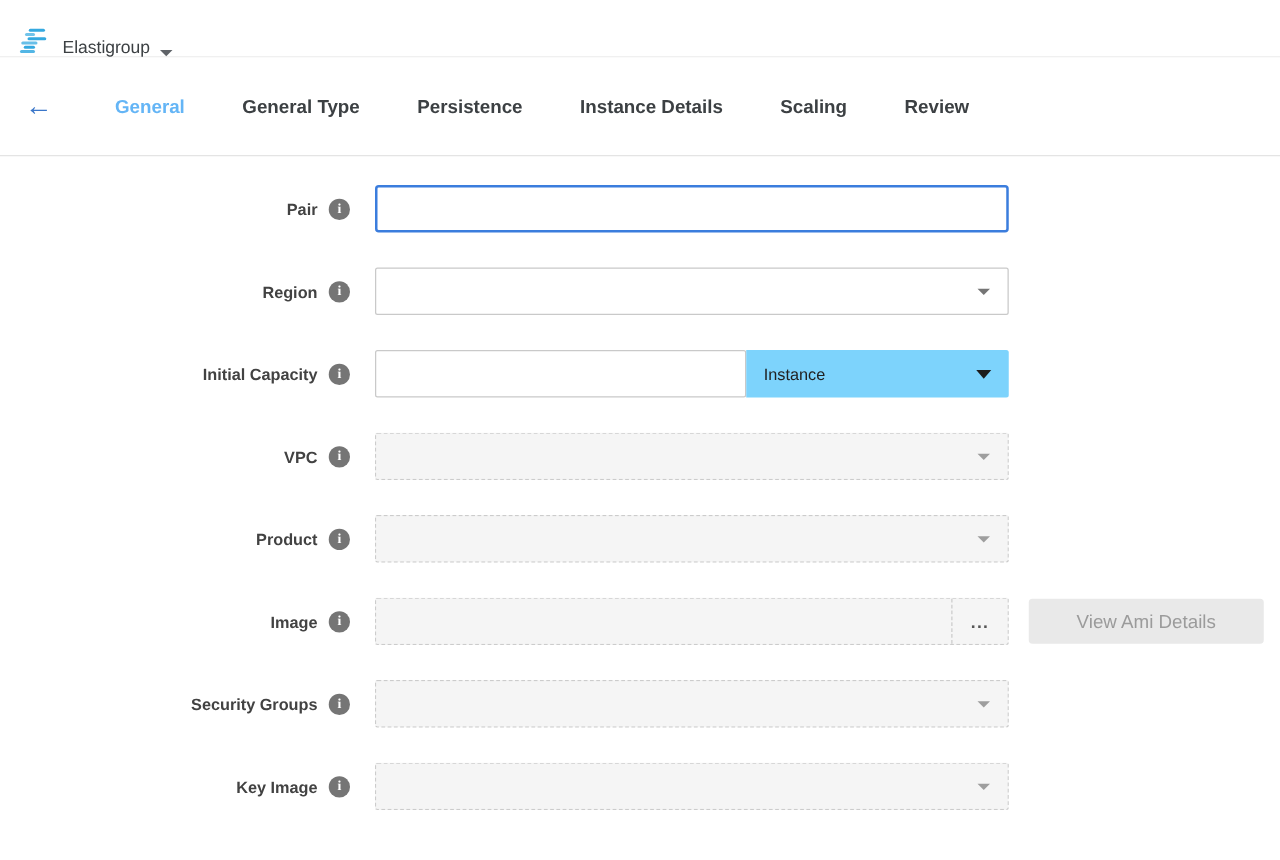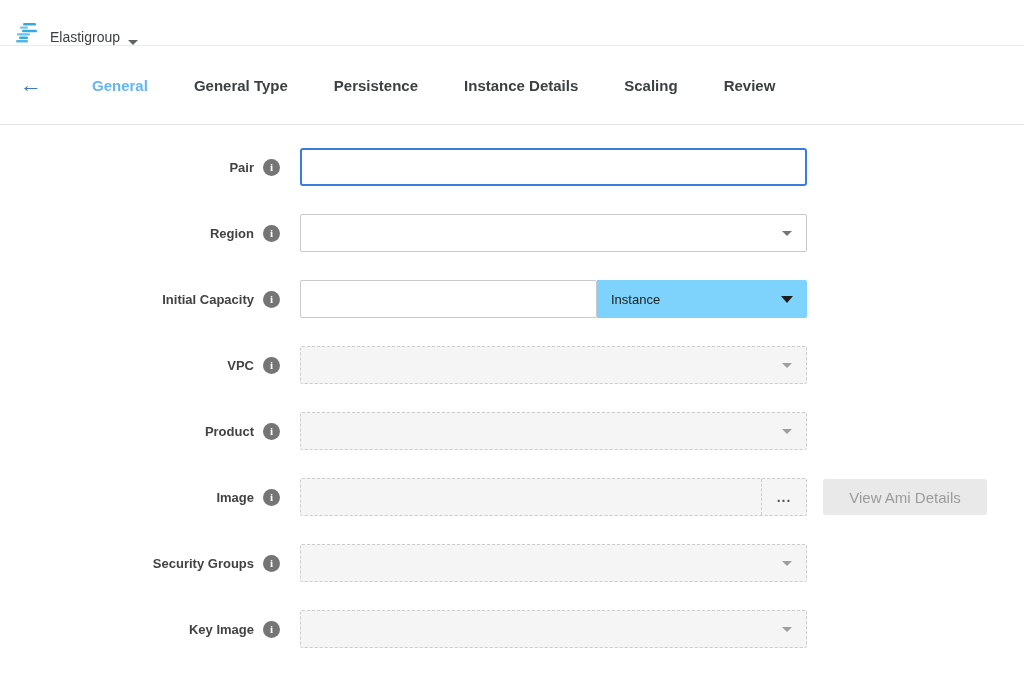--- a/index.html
+++ b/index.html
@@ -157,21 +157,21 @@
     border-left: 1px dashed #cccccc;
     display: flex; align-items: center; justify-content: center;
     font-size: 14px; font-weight: bold; color: #555555;
     letter-spacing: 1px;
     cursor: pointer;
   }
 
   
   .side-btn {
     margin-left: 16px;
-    width: 164px; height: 36px;
+    width: 188px; height: 36px;
     background: #e9e9e9;
     color: #9b9b9b;
     border: none; border-radius: 3px;
     font-size: 15px;
     font-family: "Liberation Sans", sans-serif;
     display: flex; align-items: center; justify-content: center;
     cursor: pointer;
     white-space: nowrap;
   }
 </style>

